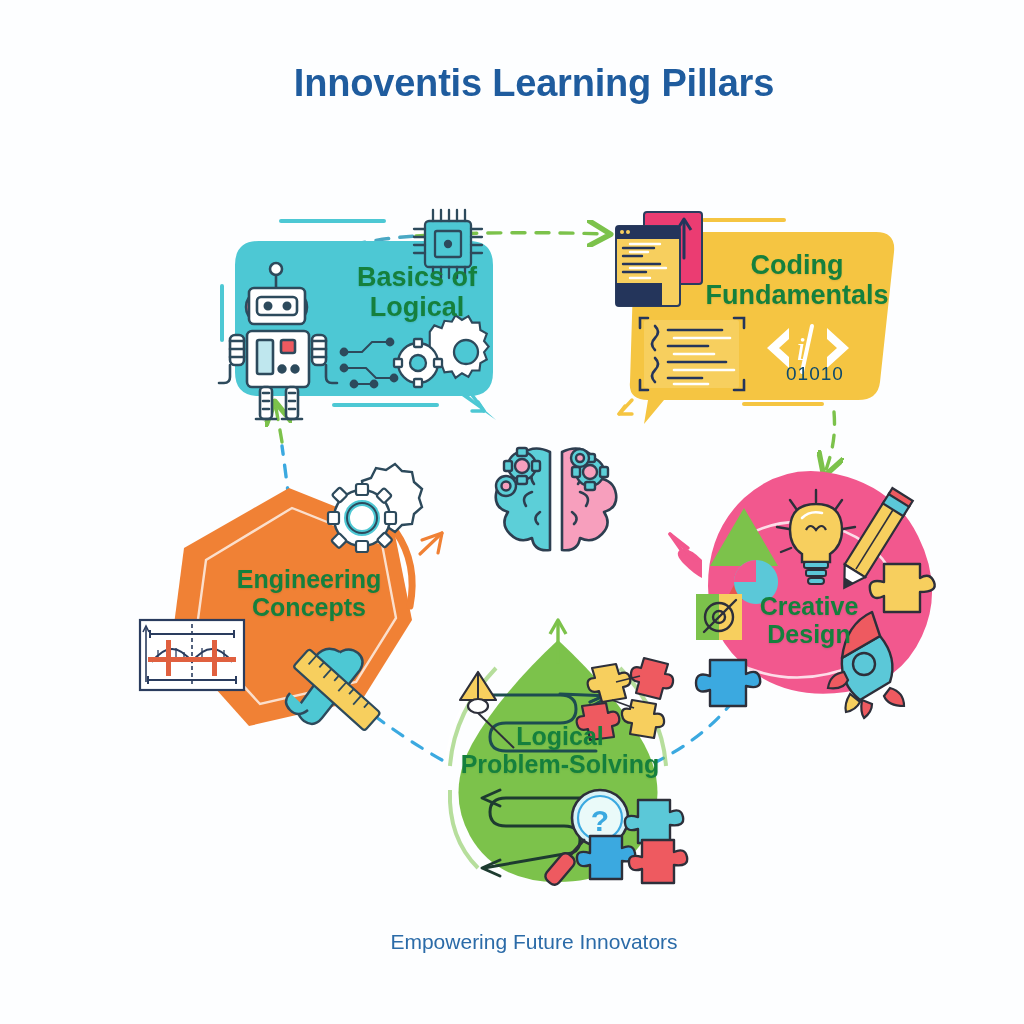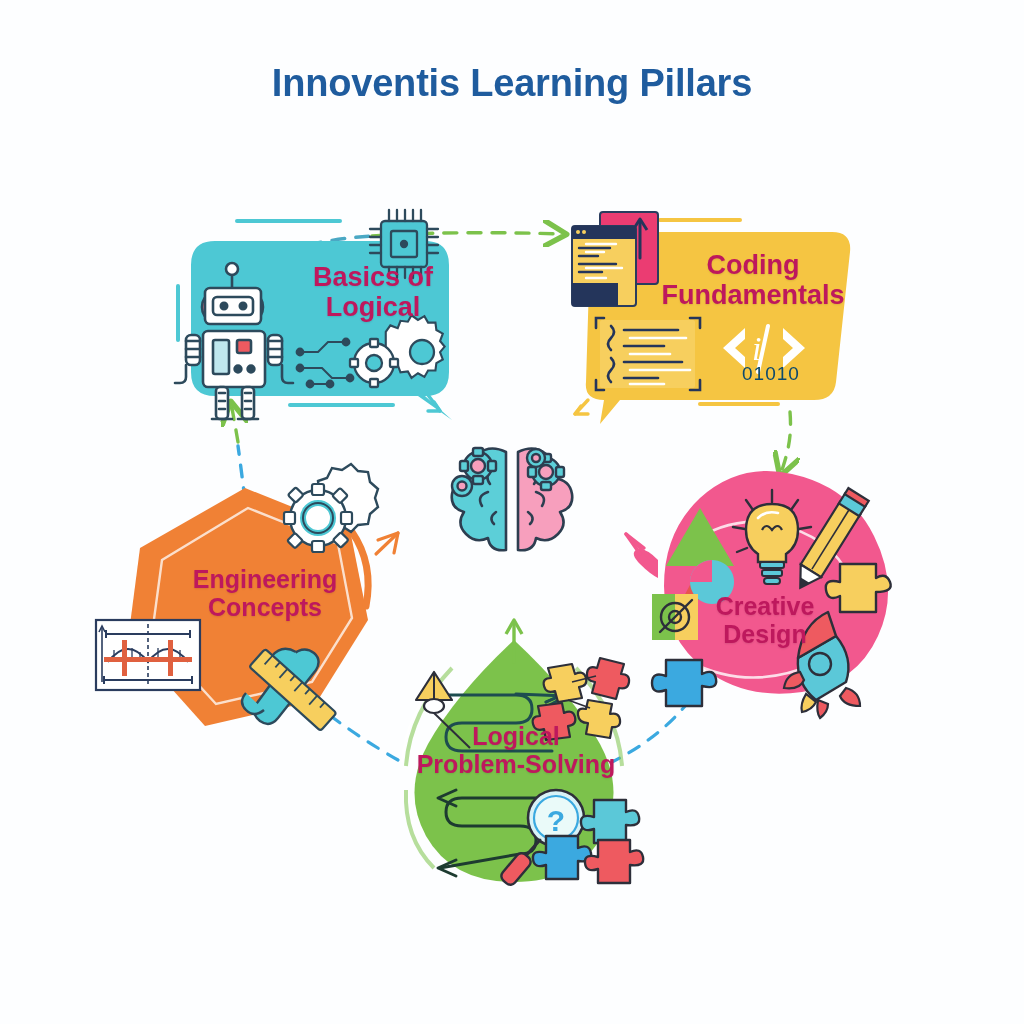--- a/index.html
+++ b/index.html
@@ -3,41 +3,41 @@
 <meta charset="utf-8">
 <style>
   html,body{margin:0;padding:0;}
   body{
     width:1024px;height:1024px;
     background:#fdfeff;
     font-family:"Liberation Sans", sans-serif;
     overflow:hidden;
     position:relative;
   }
-  #stage{position:absolute;inset:0;}
+  #stage{position:absolute;inset:0;margin-left:44px;}
   .layer{position:absolute;inset:0;}
   svg.layer{width:1024px;height:1024px;}
 
   .title{
     position:absolute;left:0;right:0;top:62px;
     text-align:center;
     font-size:38px;font-weight:bold;
     letter-spacing:-0.2px;
     color:#1f5c9e;
   }
   .footer{
     position:absolute;left:0;right:0;top:930px;
     text-align:center;
     font-size:21px;font-weight:normal;
     color:#2b6ba8;
   }
 
   .cardlabel{
     position:absolute;
-    color:#be185d;
+    color:#15803d;
     font-weight:bold;
     text-align:center;
     line-height:1.12;
     text-shadow:0 1px 2px rgba(0,0,0,.10);
     pointer-events:none;
   }
   .lbl-robotics{left:268px;top:262px;width:210px;font-size:27px;}
   .lbl-coding{left:638px;top:250px;width:230px;font-size:27px;}
   .lbl-engineering{left:150px;top:565px;width:230px;font-size:25px;}
   .lbl-creative{left:660px;top:592px;width:210px;font-size:25px;}
@@ -545,14 +545,15 @@
     <div>Design</div>
   </div>
 
   <div class="cardlabel lbl-logical">
     <div>Logical</div>
     <div>Problem-Solving</div>
   </div>
 
   <div class="binary">01010</div>
 
+  <div class="footer">Empowering Future Innovators</div>
 
 </div>
 
 </body></html>

